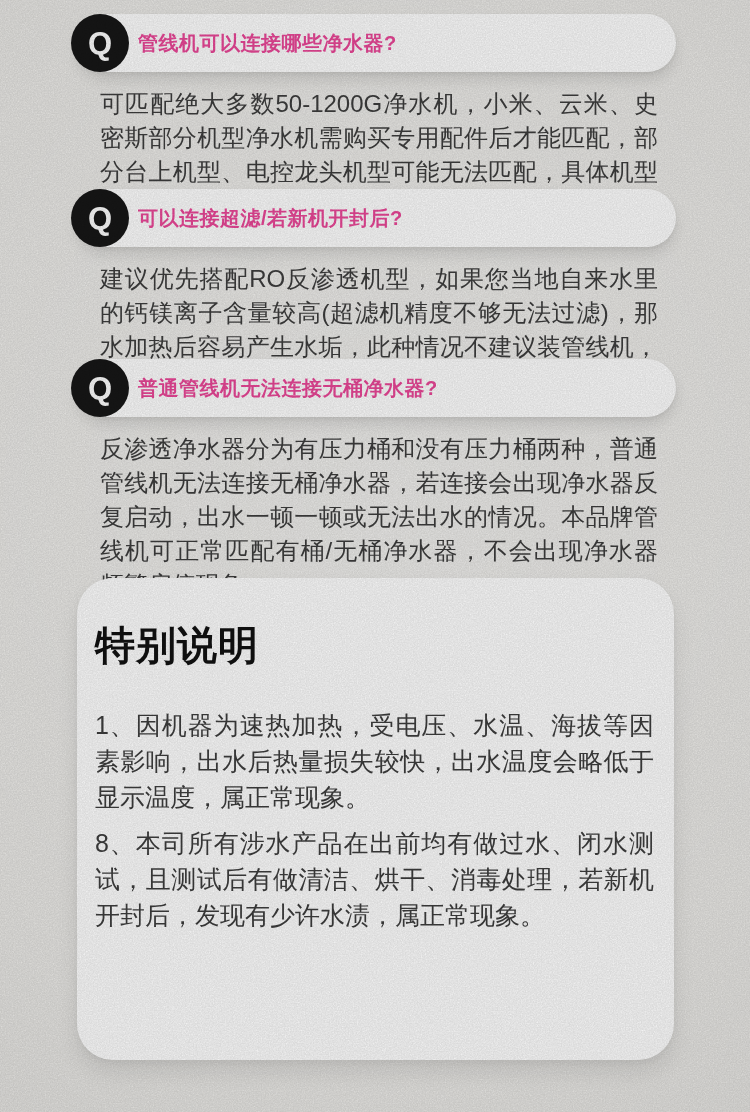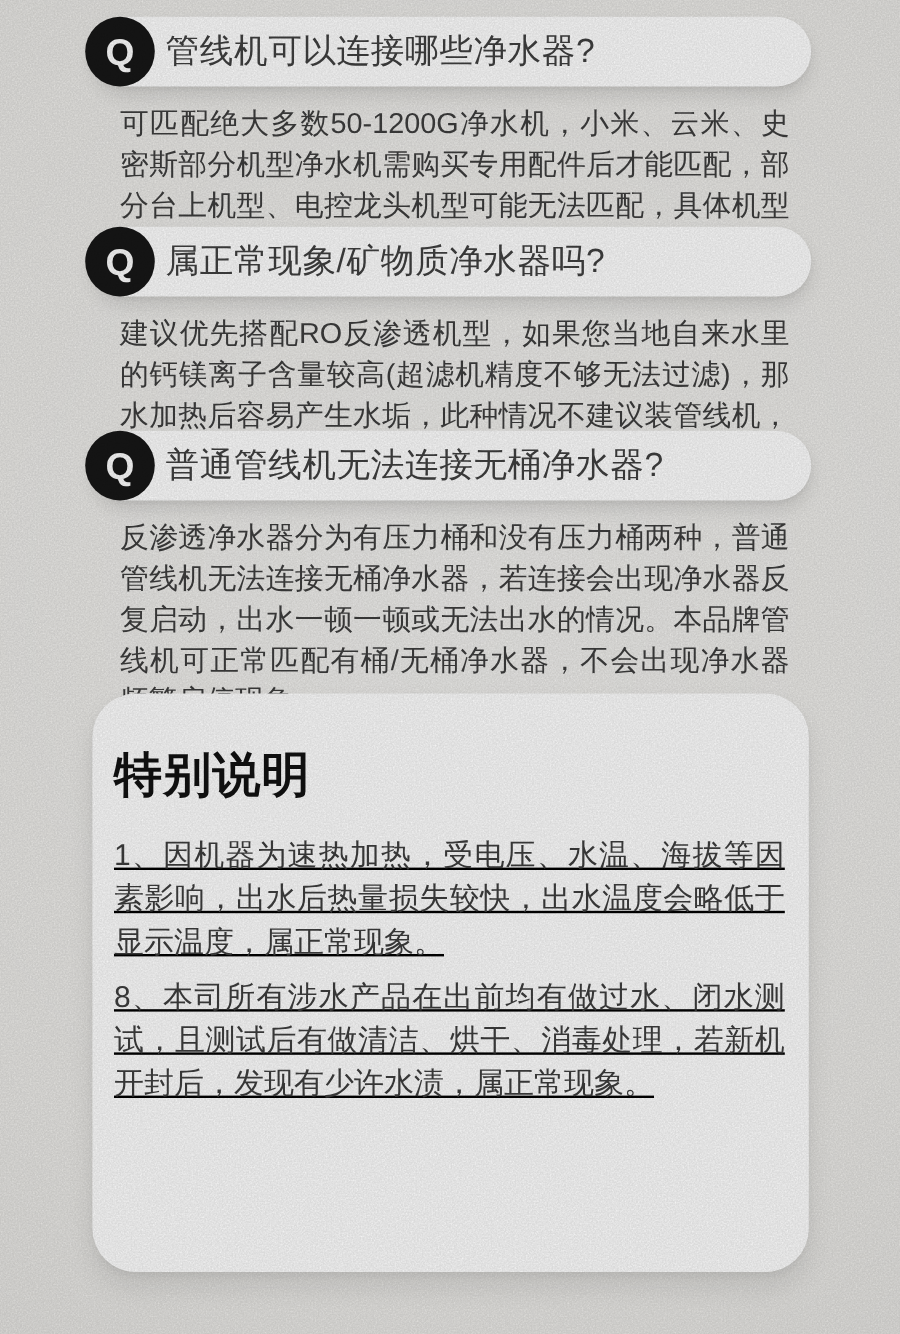--- a/index.html
+++ b/index.html
@@ -37,21 +37,21 @@
   .q-badge{
     position:absolute;left:-5px;top:0;
     width:58px;height:58px;border-radius:50%;
     background:#171717;
     color:#ffffff;
     display:flex;align-items:center;justify-content:center;
     font-size:31px;font-weight:bold;
     line-height:1;
   }
   .q-text{
-    font-size:28px;font-weight:normal;color:#404040;
+    font-size:20px;font-weight:bold;color:#ec4899;
     letter-spacing:0.5px;
     white-space:nowrap;
   }
   .a-text{
     margin:15px 0 0 24px;
     width:558px;
     font-size:24px;line-height:34px;
     color:#3e3e3e;
     text-align:justify;
   }
@@ -62,21 +62,21 @@
     box-sizing:border-box;
     background:#ffffff;
     border-radius:36px;
     box-shadow:0 12px 22px rgba(0,0,0,0.09), 0 3px 6px rgba(0,0,0,0.04);
     padding:40px 20px 0 18px;
   }
   .notice-title{
     font-size:40px;font-weight:bold;color:#121212;
     letter-spacing:1px;
   }
-  .notice-items{margin-top:22px;text-decoration:underline;}
+  .notice-items{margin-top:34px;}
   .notice-item{
     font-size:25px;line-height:36px;color:#3e3e3e;
     text-align:justify;
   }
   .notice-item + .notice-item{margin-top:10px;}
 </style>
 </head>
 <body>
 
 <div id="screen">
@@ -87,21 +87,21 @@
     <div class="q-pill">
       <span class="q-badge">Q</span>
       <span class="q-text">管线机可以连接哪些净水器?</span>
     </div>
     <div class="a-text">可匹配绝大多数50-1200G净水机，小米、云米、史密斯部分机型净水机需购买专用配件后才能匹配，部分台上机型、电控龙头机型可能无法匹配，具体机型匹配情况建议咨询客服进行确认。</div>
   </div>
 
   <div class="faq-section sec-1">
     <div class="q-pill">
       <span class="q-badge">Q</span>
-      <span class="q-text">属正常现象/矿物质净水器吗?</span>
+      <span class="q-text">可以连接超滤/若新机开封后?</span>
     </div>
     <div class="a-text">建议优先搭配RO反渗透机型，如果您当地自来水里的钙镁离子含量较高(超滤机精度不够无法过滤)，那水加热后容易产生水垢，此种情况不建议装管线机，如果当地水垢比较少，那可以连接管线机。</div>
   </div>
 
   <div class="faq-section sec-2">
     <div class="q-pill">
       <span class="q-badge">Q</span>
       <span class="q-text">普通管线机无法连接无桶净水器?</span>
     </div>
     <div class="a-text">反渗透净水器分为有压力桶和没有压力桶两种，普通管线机无法连接无桶净水器，若连接会出现净水器反复启动，出水一顿一顿或无法出水的情况。本品牌管线机可正常匹配有桶/无桶净水器，不会出现净水器频繁启停现象。</div>

